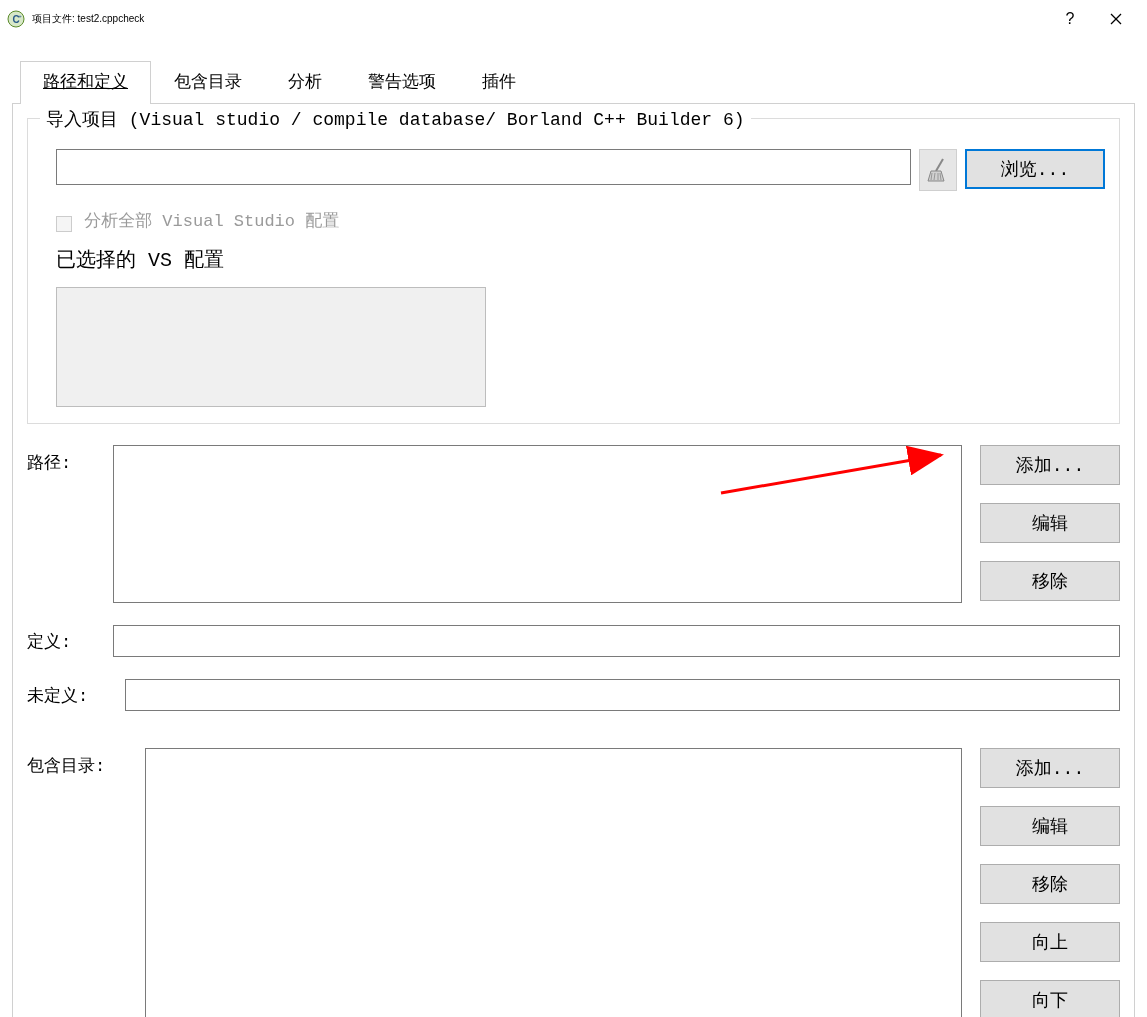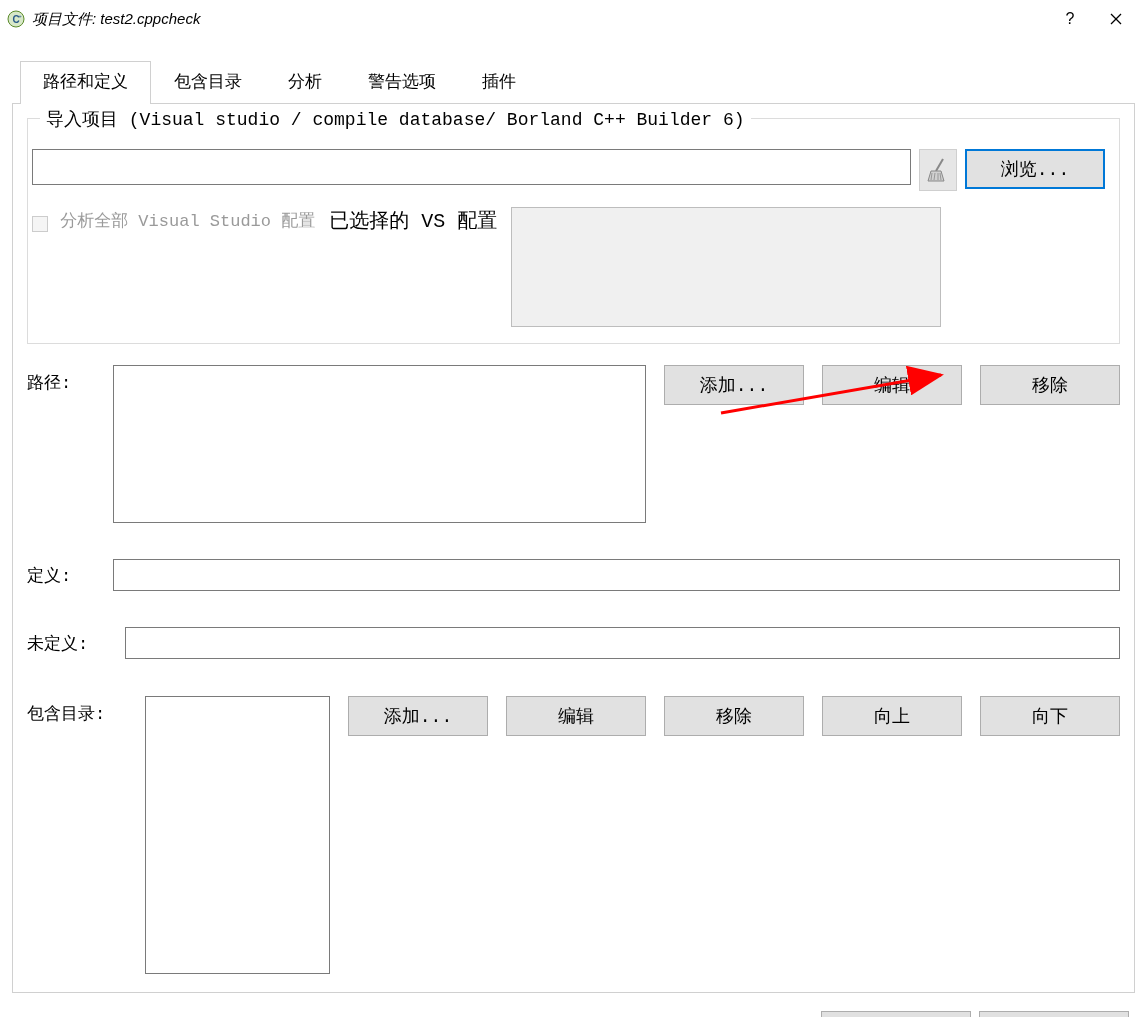--- a/index.html
+++ b/index.html
@@ -19,21 +19,21 @@
   .titlebar {
     display: flex;
     align-items: center;
     height: 38px;
     padding: 0 8px 0 6px;
   }
   .titlebar .app-icon {
     width: 20px; height: 20px; margin-right: 6px;
     display: flex; align-items: center; justify-content: center;
   }
-  .titlebar .title-text { font-size: 15px; font-style: italic; }
+  .titlebar .title-text { font-size: 10px; }
   .titlebar .spacer { flex: 1; }
   .titlebar .help-btn, .titlebar .close-btn {
     width: 46px; height: 32px;
     display: flex; align-items: center; justify-content: center;
     font-size: 16px;
   }
   .titlebar .close-btn { font-size: 17px; }
 
   
   .content {
@@ -60,33 +60,34 @@
     border-top-color: transparent;
     border-left-color: transparent;
     border-right-color: transparent;
     background: transparent;
     top: 0;
     padding-top: 9px;
   }
   .tab.active {
     z-index: 2;
     background: #fff;
+    text-decoration: underline;
   }
   .tab-panel {
     border: 1px solid #d0d0d0;
     margin: 0 6px 0 6px;
     padding: 14px 14px 18px 14px;
     position: relative;
   }
 
   
   .groupbox {
     border: 1px solid #dcdcdc;
     position: relative;
-    padding: 30px 14px 16px 4px;
+    padding: 30px 14px 16px 28px;
     margin-bottom: 8px;
   }
   .groupbox-title {
     position: absolute;
     top: -12px;
     left: 12px;
     background: #fff;
     padding: 0 6px;
     font-size: 18px;
   }
@@ -124,20 +125,21 @@
   .btn.highlight {
     border: 2px solid #0078d7;
     background: #e1e1e1;
   }
 
   .vs-config-row {
     display: flex;
     align-items: flex-start;
     gap: 14px;
     margin-top: 16px;
+    flex-direction: column;
   }
   .checkbox {
     width: 16px; height: 16px;
     border: 1px solid #b0b0b0;
     background: #fff;
     display: inline-block;
     vertical-align: middle;
     margin-right: 8px;
     position: relative; top: 2px;
   }
@@ -162,29 +164,29 @@
   }
   .label-row.wide-lbl .lbl { width: 118px; }
   .listbox {
     border: 1px solid #7a7a7a;
     background: #fff;
   }
   .paths-list { flex: 1; height: 158px; }
   .include-list { flex: 1; height: 278px; }
 
   .side-btns {
-    display: flex; flex-direction: row;
+    display: flex; flex-direction: column;
     gap: 18px;
     margin-left: 18px;
   }
   .side-btns .btn { width: 140px; height: 40px; min-width: 0; }
 
   .single-input-row {
     display: flex; align-items: center;
-    margin-top: 36px;
+    margin-top: 22px;
   }
   .single-input-row .lbl { width: 86px; font-size: 17px; }
   .single-input-row.wide-lbl .lbl { width: 98px; }
   .single-input-row input { flex: 1; height: 32px; }
 
   
   .footer {
     display: flex;
     justify-content: flex-end;
     gap: 8px;

